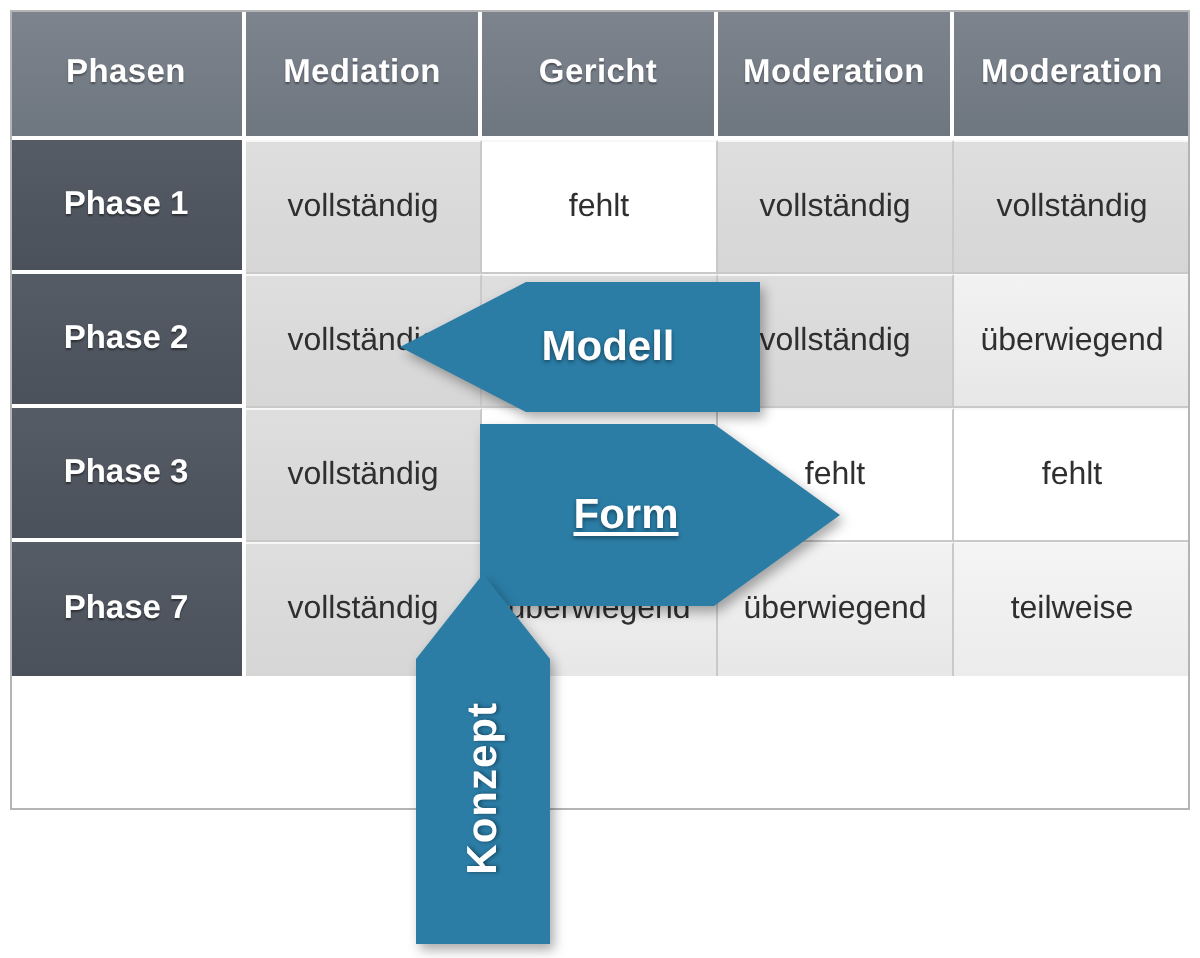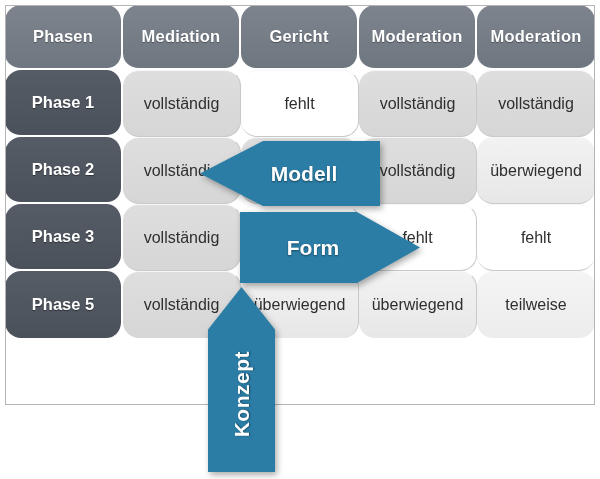--- a/index.html
+++ b/index.html
@@ -26,21 +26,20 @@
     top: 5px;
     width: 590px;
     border-collapse: separate;
     border-spacing: 0;
     table-layout: fixed;
   }
   #matrix-table td, #matrix-table th {
     padding: 0;
     margin: 0;
     box-sizing: border-box;
-    border-radius: 16px;
   }
 
   
   .hdr-row th {
     height: 65px;
     background: linear-gradient(to bottom, #7d848e 0%, #6e7680 100%);
     color: #ffffff;
     font-weight: bold;
     font-size: 16.5px;
     text-align: center;
@@ -122,21 +121,21 @@
   #arrow-modell {
     left: 200px; top: 141px; width: 180px; height: 65px;
   }
   #arrow-modell .arrow-shape {
     clip-path: polygon(35% 0%, 100% 0%, 100% 100%, 35% 100%, 0% 50%);
   }
   #arrow-modell .arrow-label { margin-left: 28px; }
 
   
   #arrow-form {
-    left: 240px; top: 212px; width: 180px; height: 71px;
+    left: 240px; top: 212px; width: 180px; height: 91px; text-decoration: underline;
   }
   #arrow-form .arrow-shape {
     clip-path: polygon(0% 0%, 65% 0%, 100% 50%, 65% 100%, 0% 100%);
   }
   #arrow-form .arrow-label { margin-right: 34px; }
 
   
   #arrow-konzept {
     left: 208px; top: 287px; width: 67px; height: 185px;
   }
@@ -186,21 +185,21 @@
       <tr class="body-row">
         <td class="phase-cell">Phase 3</td>
         <td class="val-cell lvl-voll">vollständig</td>
         <td class="val-cell lvl-fehlt">fehlt</td>
         <td class="val-cell lvl-fehlt">fehlt</td>
         <td class="val-cell lvl-fehlt">fehlt</td>
       </tr>
 
 
       <tr class="body-row">
-        <td class="phase-cell">Phase 5</td>
+        <td class="phase-cell">Phase 7</td>
         <td class="val-cell lvl-voll">vollständig</td>
         <td class="val-cell lvl-ueber">überwiegend</td>
         <td class="val-cell lvl-ueber">überwiegend</td>
         <td class="val-cell lvl-teil">teilweise</td>
       </tr>
 
     </tbody>
   </table>
 
   <div id="table-frame"></div>

